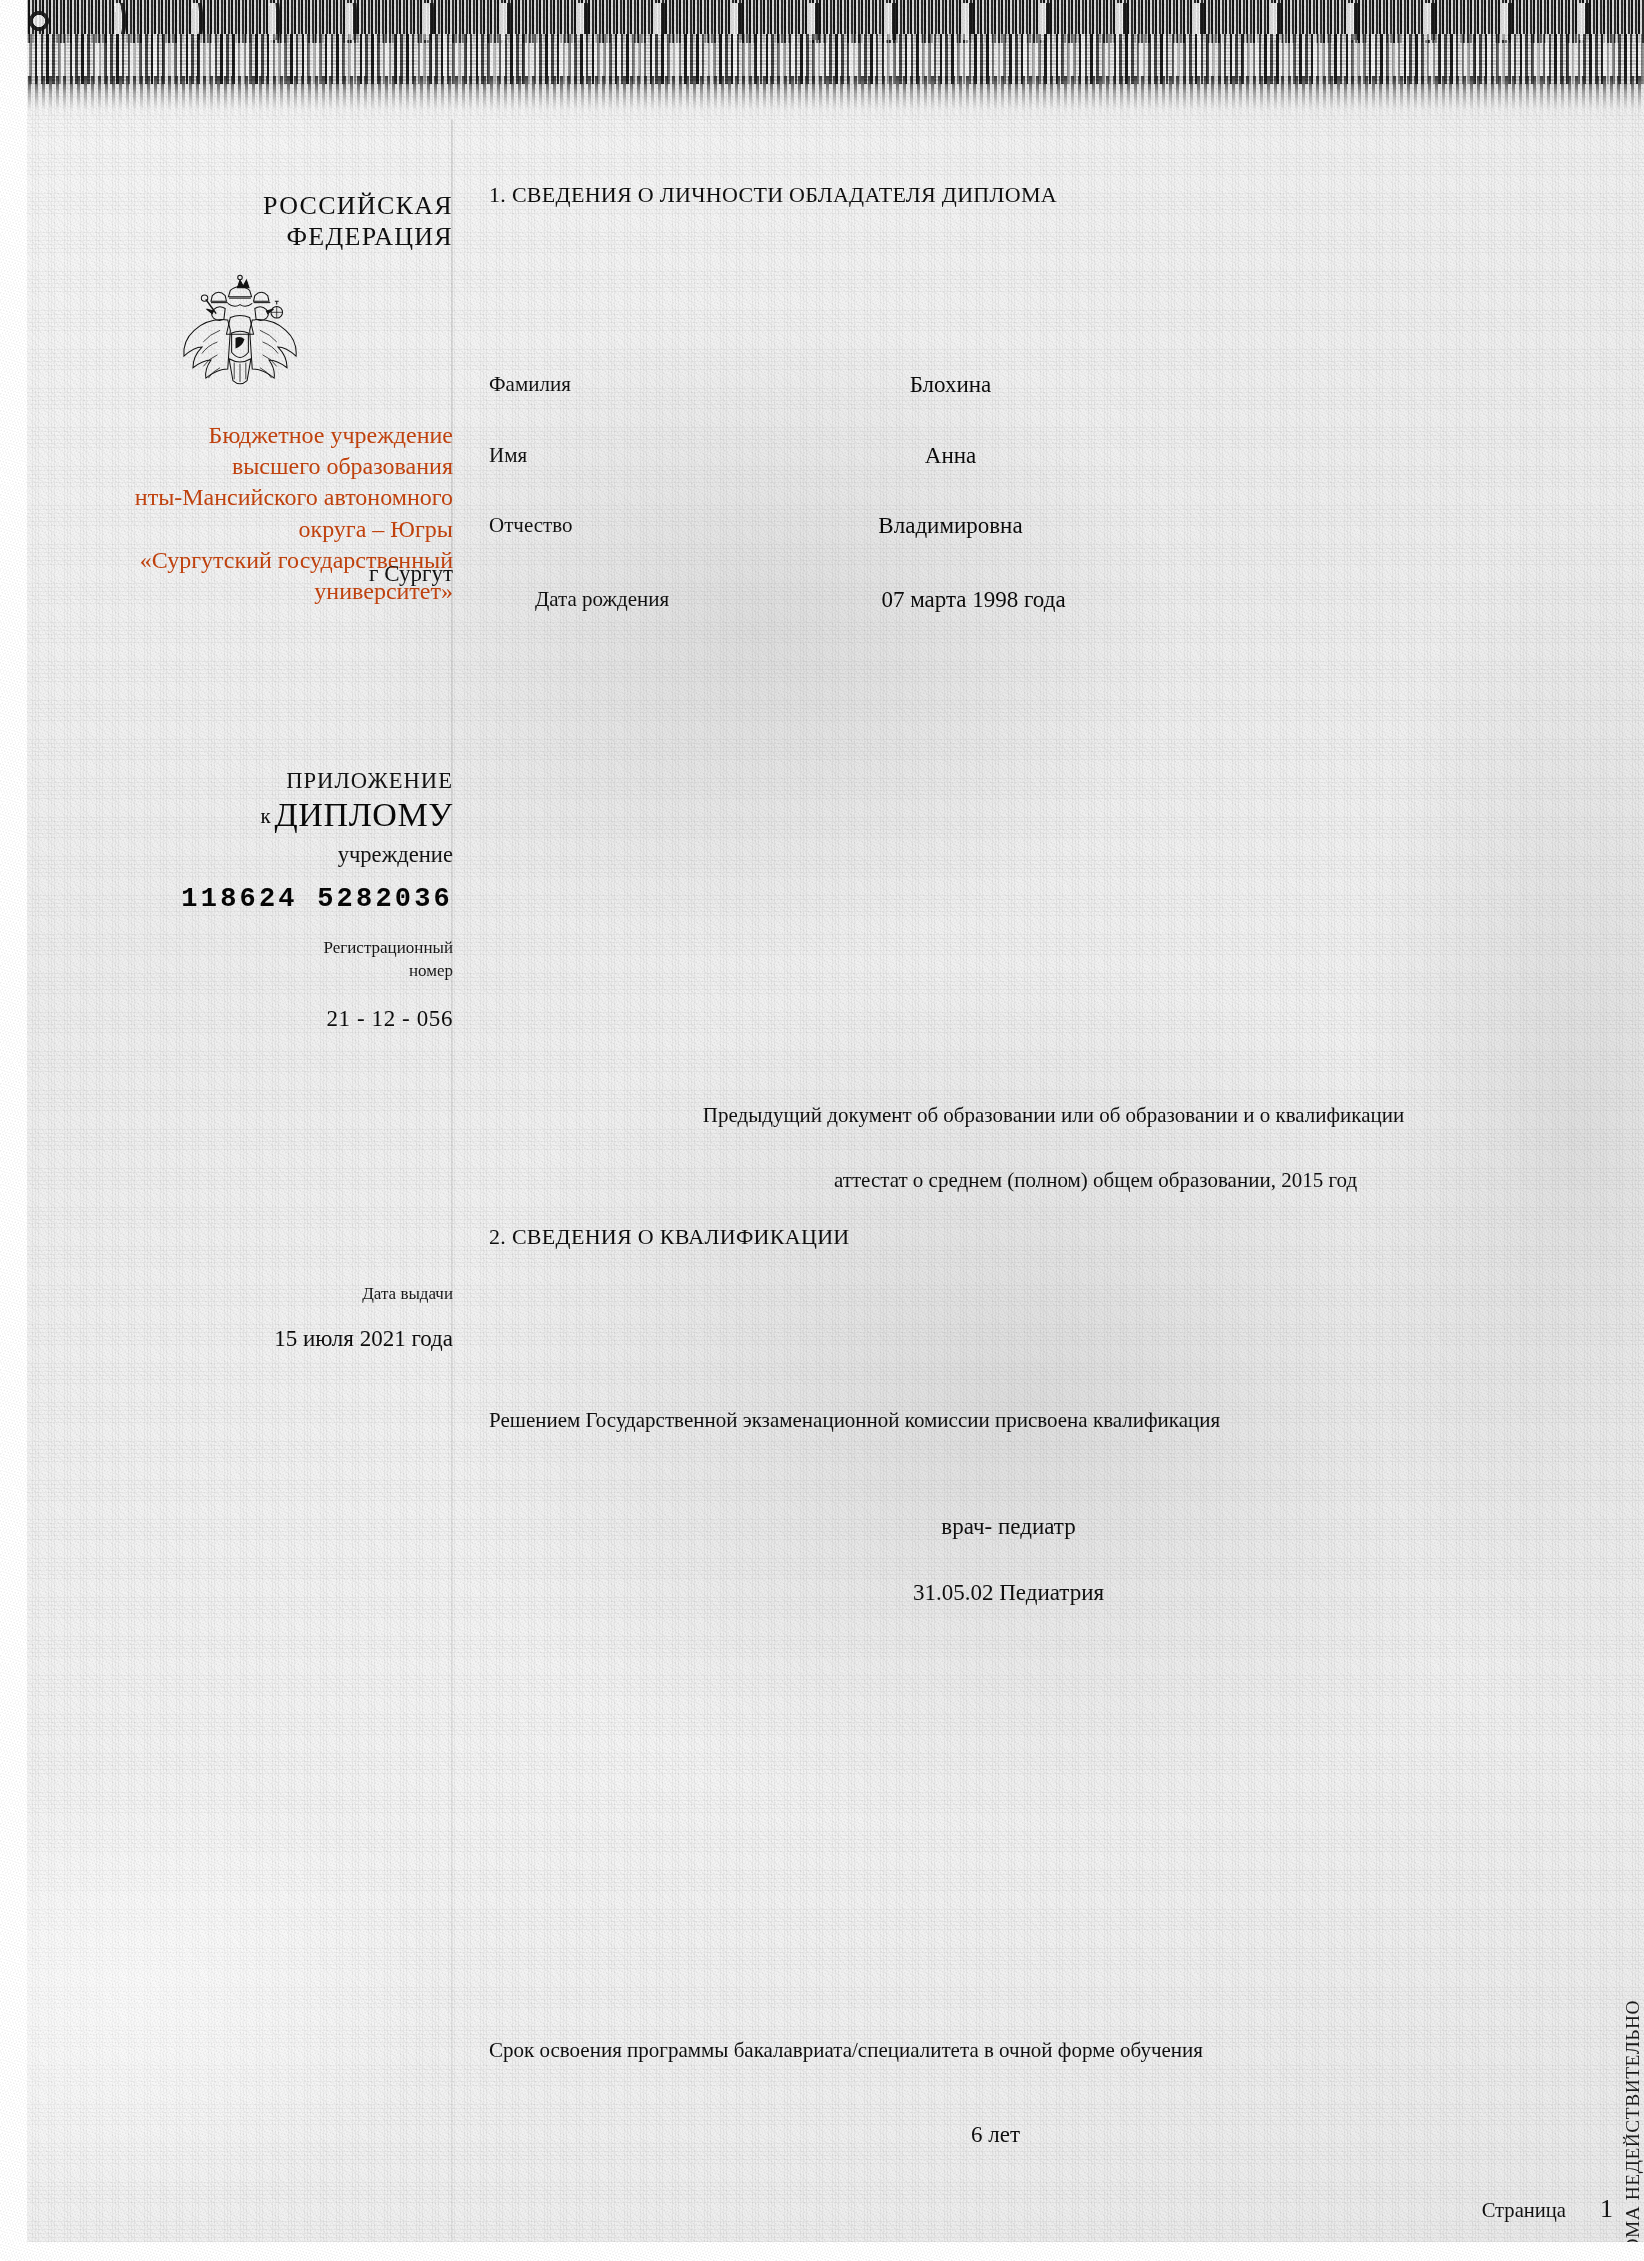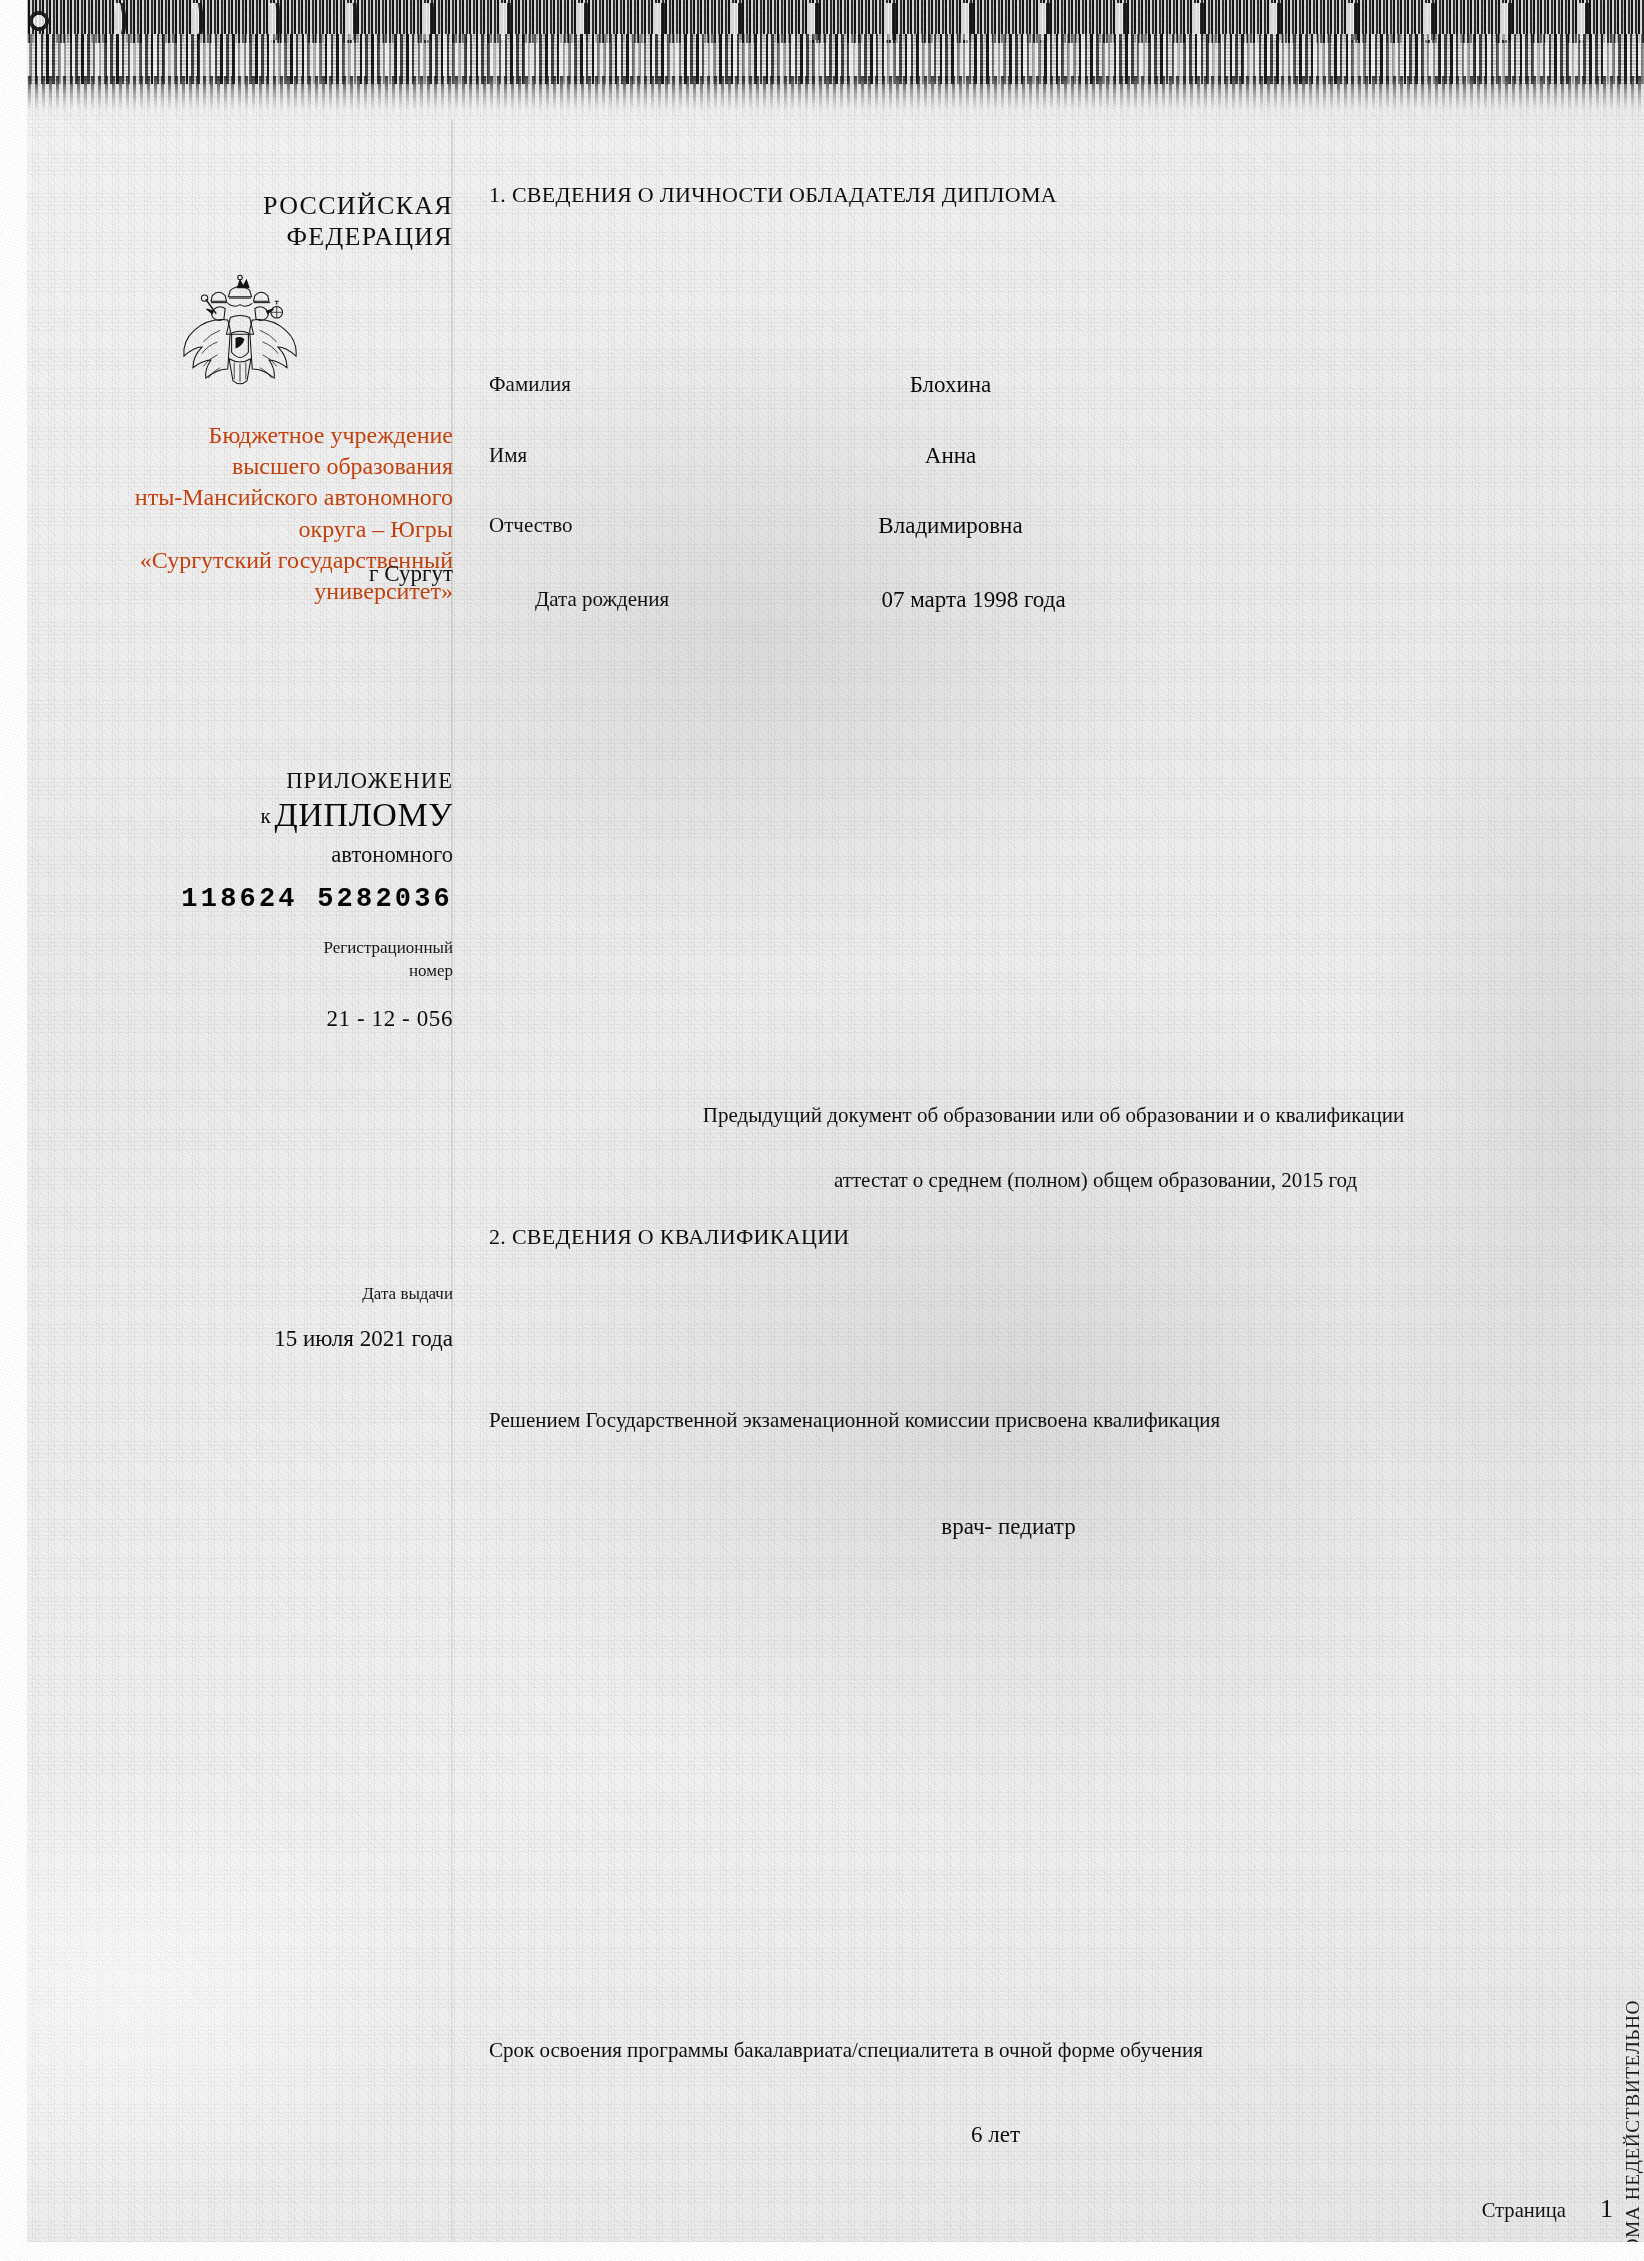--- a/index.html
+++ b/index.html
@@ -471,21 +471,21 @@
       <div>«Сургутский государственный</div>
       <div>университет»</div>
     </div>
 
     <div class="city">г Сургут</div>
 
     <div class="supp-word">ПРИЛОЖЕНИЕ</div>
     <div class="supp-diploma">
       <span class="k">к</span><span>ДИПЛОМУ</span>
     </div>
-    <div class="supp-kind">автономного</div>
+    <div class="supp-kind">учреждение</div>
     <div class="blank-number">118624  5282036</div>
 
     <div class="reg-label">
       <div>Регистрационный</div>
       <div>номер</div>
     </div>
     <div class="reg-value">21 - 12 - 056</div>
 
     <div class="issue-label">Дата выдачи</div>
     <div class="issue-value">15 июля 2021 года</div>
@@ -515,20 +515,21 @@
       <span class="f-value">07 марта 1998 года</span>
     </div>
 
     <div class="centered-line" id="prev-doc-label">Предыдущий документ об образовании или об образовании и о квалификации</div>
     <div class="centered-line" id="prev-doc-value">аттестат о среднем (полном) общем образовании,  2015 год</div>
 
     <div class="sec-head" id="sec2">2. СВЕДЕНИЯ О КВАЛИФИКАЦИИ</div>
 
     <div class="left-line" id="qual-lead">Решением Государственной экзаменационной комиссии присвоена квалификация</div>
     <div class="centered-line" id="qual-value">врач- педиатр</div>
+    <div class="centered-line" id="qual-code">31.05.02  Педиатрия</div>
 
     <div class="left-line" id="term-label">Срок освоения программы бакалавриата/специалитета в очной форме обучения</div>
     <div class="centered-line" id="term-value">6 лет</div>
   </div>
 
   <div class="vert-note">
     <span class="vert-note-inner">БЕЗ ДИПЛОМА НЕДЕЙСТВИТЕЛЬНО</span>
   </div>
 
   <div class="page-foot">

